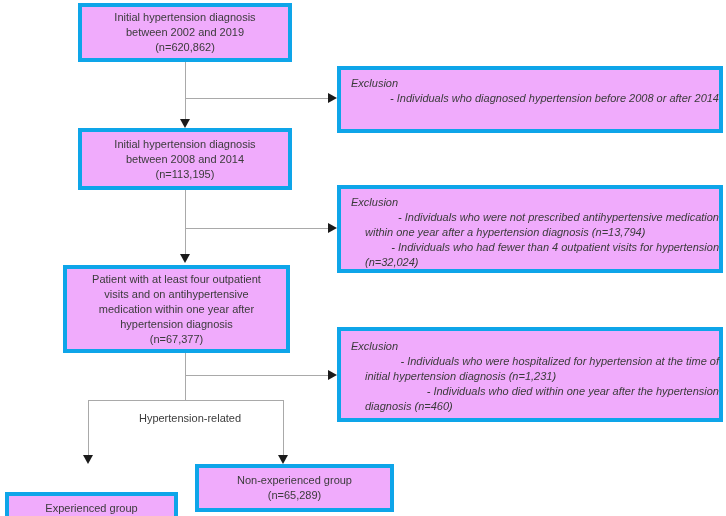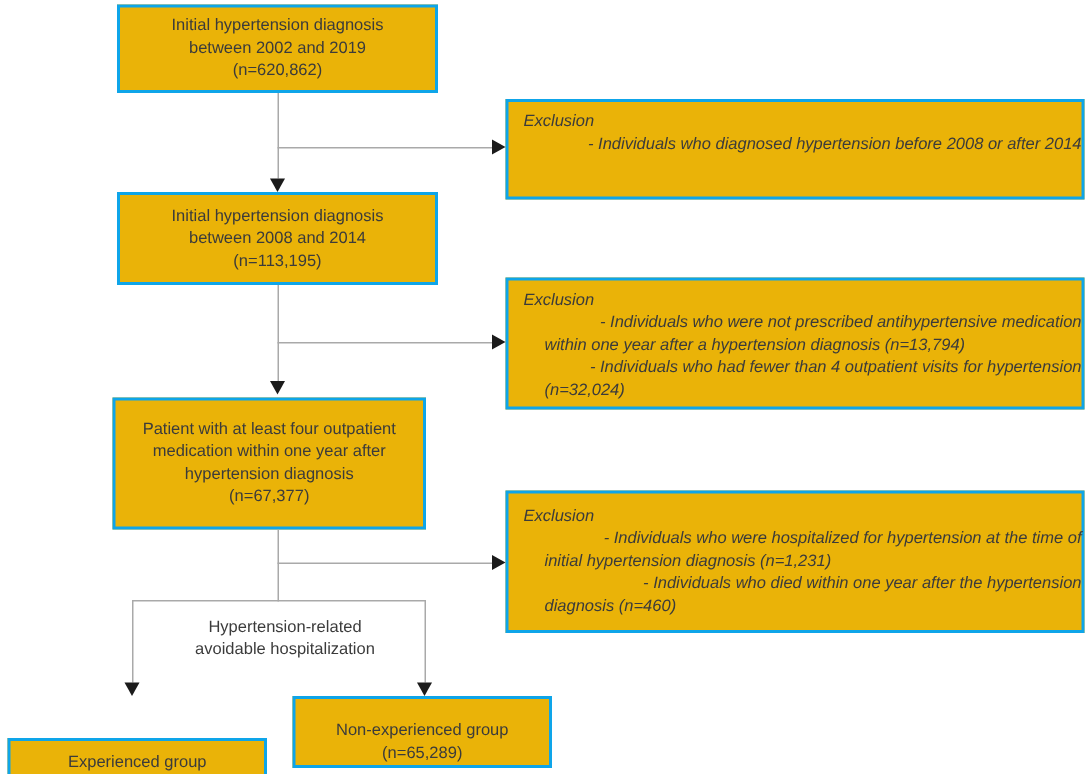--- a/index.html
+++ b/index.html
@@ -10,44 +10,44 @@
     background: #ffffff;
     font-family: "Liberation Sans", sans-serif;
     color: #3b3b3b;
     font-size: 11px;
     line-height: 15px;
     overflow: hidden;
   }
   .box {
     position: absolute;
     box-sizing: border-box;
-    border: 2px solid #0ea5e9;
-    background: #eab308;
+    border: 4px solid #0ea5e9;
+    background: #f0abfc;
   }
   .box.centered {
     display: flex;
     flex-direction: column;
     align-items: center;
     justify-content: center;
     text-align: center;
   }
   .excl { padding-top: 6px; font-style: italic; }
   .excl-title { padding-left: 10px; white-space: nowrap; }
   .excl-item-first { padding-left: 14px; white-space: nowrap; text-align: right; }
   .excl-item-cont { padding-left: 24px; white-space: nowrap; }
 
   
   #b-step1  { left: 78px;  top: 3px;   width: 214px; height: 59px; }
   #b-excl1  { left: 337px; top: 66px;  width: 386px; height: 67px; }
   #b-step2  { left: 78px;  top: 128px; width: 214px; height: 62px; }
   #b-excl2  { left: 337px; top: 185px; width: 386px; height: 88px; }
-  #b-step3  { left: 75px;  top: 265px; width: 209px; height: 88px; }
+  #b-step3  { left: 63px;  top: 265px; width: 227px; height: 88px; }
   #b-excl3  { left: 337px; top: 327px; width: 386px; height: 95px; padding-top: 8px; }
   #b-exp    { left: 5px;   top: 492px; width: 173px; height: 48px; justify-content: center; }
-  #b-nonexp { left: 195px; top: 464px; width: 173px; height: 48px; justify-content: flex-end; }
+  #b-nonexp { left: 195px; top: 464px; width: 199px; height: 48px; }
 
   
   .vline { position: absolute; width: 1px; background: #a9a9a9; }
   .hline { position: absolute; height: 1px; background: #a9a9a9; }
   #l-v1  { left: 185px; top: 62px;  height: 57px; }
   #l-h1  { left: 185px; top: 98px;  width: 143px; }
   #l-v2  { left: 185px; top: 190px; height: 64px; }
   #l-h2  { left: 185px; top: 228px; width: 143px; }
   #l-v3  { left: 185px; top: 353px; height: 48px; }
   #l-h3  { left: 185px; top: 375px; width: 143px; }
@@ -94,20 +94,21 @@
   </div>
 
   <div class="box centered" id="b-step2">
     <div>Initial hypertension diagnosis</div>
     <div>between 2008 and 2014</div>
     <div>(n=113,195)</div>
   </div>
 
   <div class="box centered" id="b-step3">
     <div>Patient with at least four outpatient</div>
+    <div>visits and on antihypertensive</div>
     <div>medication within one year after</div>
     <div>hypertension diagnosis</div>
     <div>(n=67,377)</div>
   </div>
 
   <div class="box centered" id="b-exp">
     <div>Experienced group</div>
     <div>(n=397)</div>
   </div>
 
@@ -132,21 +133,20 @@
   <div class="box excl" id="b-excl3">
     <div class="excl-title">Exclusion</div>
     <div class="excl-item-first">- Individuals who were hospitalized for hypertension at the time of</div>
     <div class="excl-item-cont">initial hypertension diagnosis (n=1,231)</div>
     <div class="excl-item-first">- Individuals who died within one year after the hypertension</div>
     <div class="excl-item-cont">diagnosis (n=460)</div>
   </div>
 
   <div id="branch-label">
     <div>Hypertension-related</div>
-    <div>avoidable hospitalization</div>
   </div>
 
   <div class="vline" id="l-v1"></div>
   <div class="hline" id="l-h1"></div>
   <div class="vline" id="l-v2"></div>
   <div class="hline" id="l-h2"></div>
   <div class="vline" id="l-v3"></div>
   <div class="hline" id="l-h3"></div>
   <div class="hline" id="l-bar"></div>
   <div class="vline" id="l-v4"></div>

